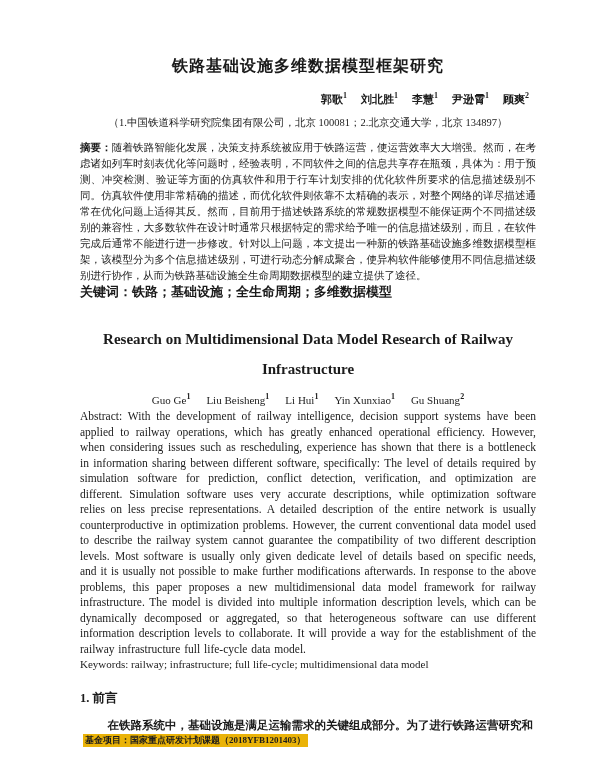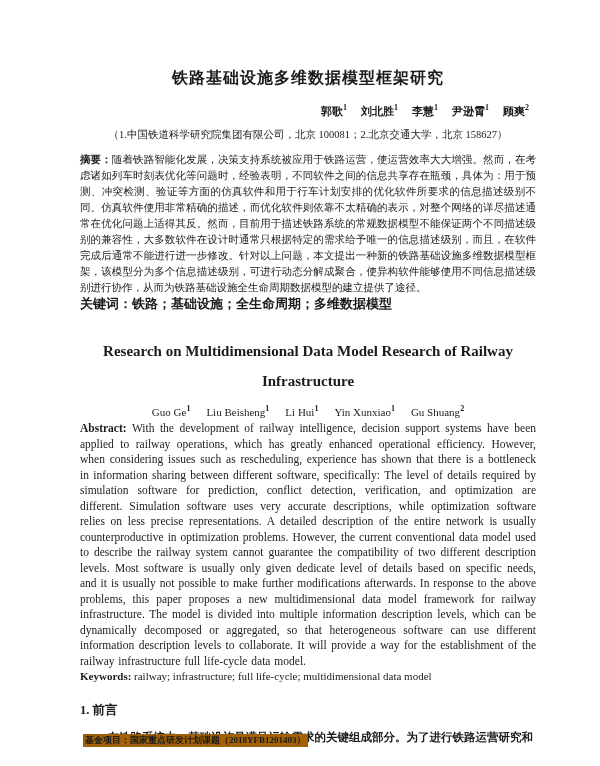--- a/index.html
+++ b/index.html
@@ -10,21 +10,21 @@
   .page {
     position: relative;
     width: 600px;
     height: 766px;
     margin: 0 auto;
     background: #ffffff;
     color: #1b1b1b;
     font-family: "Liberation Serif", "DejaVu Serif", serif;
     overflow: hidden;
     box-sizing: border-box;
-    padding: 56px 64px 0 80px;
+    padding: 44px 64px 0 80px;
   }
   .title-zh {
     text-align: center;
     font-size: 16px;
     line-height: 22px;
     font-weight: 700;
     letter-spacing: 1px;
   }
   .authors-zh {
     margin-top: 12px;
@@ -77,21 +77,21 @@
     font-size: 10.5px;
     line-height: 15px;
   }
   .abstract-en {
     margin-top: 1px;
     font-size: 11.5px;
     line-height: 15.5px;
     text-align: justify;
     word-spacing: 1px;
   }
-  .abstract-en .label, .keywords-en .label { font-weight: 700; margin-top: 7px; }
+  .abstract-en .label, .keywords-en .label { font-weight: 400; margin-top: 7px; }
   .keywords-en {
     font-size: 11px;
     line-height: 15.5px;
   }
   .section-heading {
     margin-top: 17px;
     font-size: 12.5px;
     line-height: 17px;
     font-weight: 700;
   }
@@ -103,38 +103,38 @@
     font-weight: 600;
     text-align: justify;
   }
   .footnote {
     position: absolute;
     left: 83px;
     top: 734px;
     font-size: 9px;
     line-height: 13px;
     font-weight: 700;
-    background: #a16207;
+    background: #eab308;
     padding: 0 2px;
     white-space: nowrap;
   }
   p { margin: 0; }
 </style>
 </head>
 <body>
 
 <div class="page">
 
   <h1 class="title-zh">铁路基础设施多维数据模型框架研究</h1>
 
   <div class="authors-zh">
     <span class="author"><span>郭歌</span><sup>1</sup></span><span class="author"><span>刘北胜</span><sup>1</sup></span><span class="author"><span>李慧</span><sup>1</sup></span><span class="author"><span>尹逊霄</span><sup>1</sup></span><span class="author"><span>顾爽</span><sup>2</sup></span>
   </div>
 
-  <p class="affil-zh">（1.中国铁道科学研究院集团有限公司，北京 100081；2.北京交通大学，北京 158627）</p>
+  <p class="affil-zh">（1.中国铁道科学研究院集团有限公司，北京 100081；2.北京交通大学，北京 134897）</p>
 
   <p class="abstract-zh"><span class="label">摘要：</span><span>随着铁路智能化发展，决策支持系统被应用于铁路运营，使运营效率大大增强。然而，在考虑诸如列车时刻表优化等问题时，经验表明，不同软件之间的信息共享存在瓶颈，具体为：用于预测、冲突检测、验证等方面的仿真软件和用于行车计划安排的优化软件所要求的信息描述级别不同。仿真软件使用非常精确的描述，而优化软件则依靠不太精确的表示，对整个网络的详尽描述通常在优化问题上适得其反。然而，目前用于描述铁路系统的常规数据模型不能保证两个不同描述级别的兼容性，大多数软件在设计时通常只根据特定的需求给予唯一的信息描述级别，而且，在软件完成后通常不能进行进一步修改。针对以上问题，本文提出一种新的铁路基础设施多维数据模型框架，该模型分为多个信息描述级别，可进行动态分解成聚合，使异构软件能够使用不同信息描述级别进行协作，从而为铁路基础设施全生命周期数据模型的建立提供了途径。</span></p>
 
   <p class="keywords-zh"><span class="label">关键词：</span><span>铁路；基础设施；全生命周期；多维数据模型</span></p>
 
   <div class="title-en">
     <p>Research on Multidimensional Data Model Research of Railway</p>
     <p>Infrastructure</p>
   </div>
 

